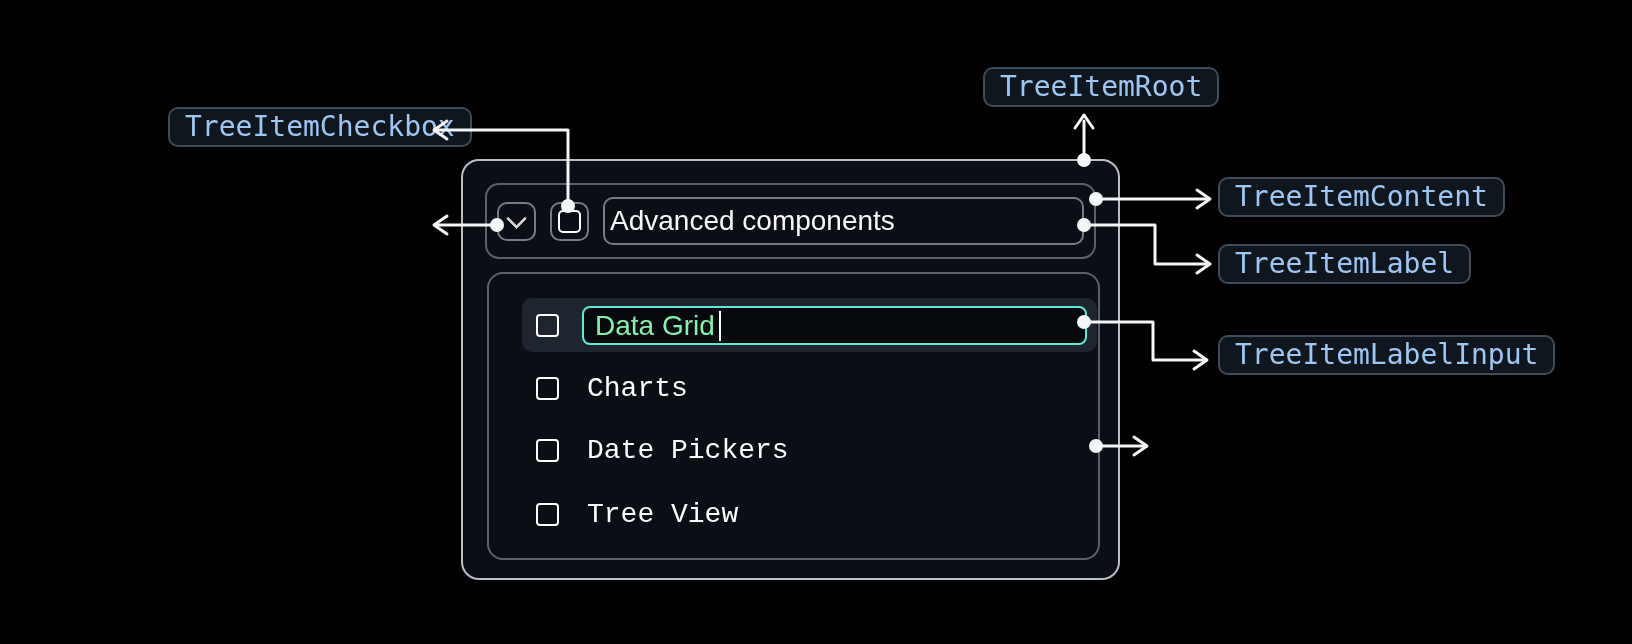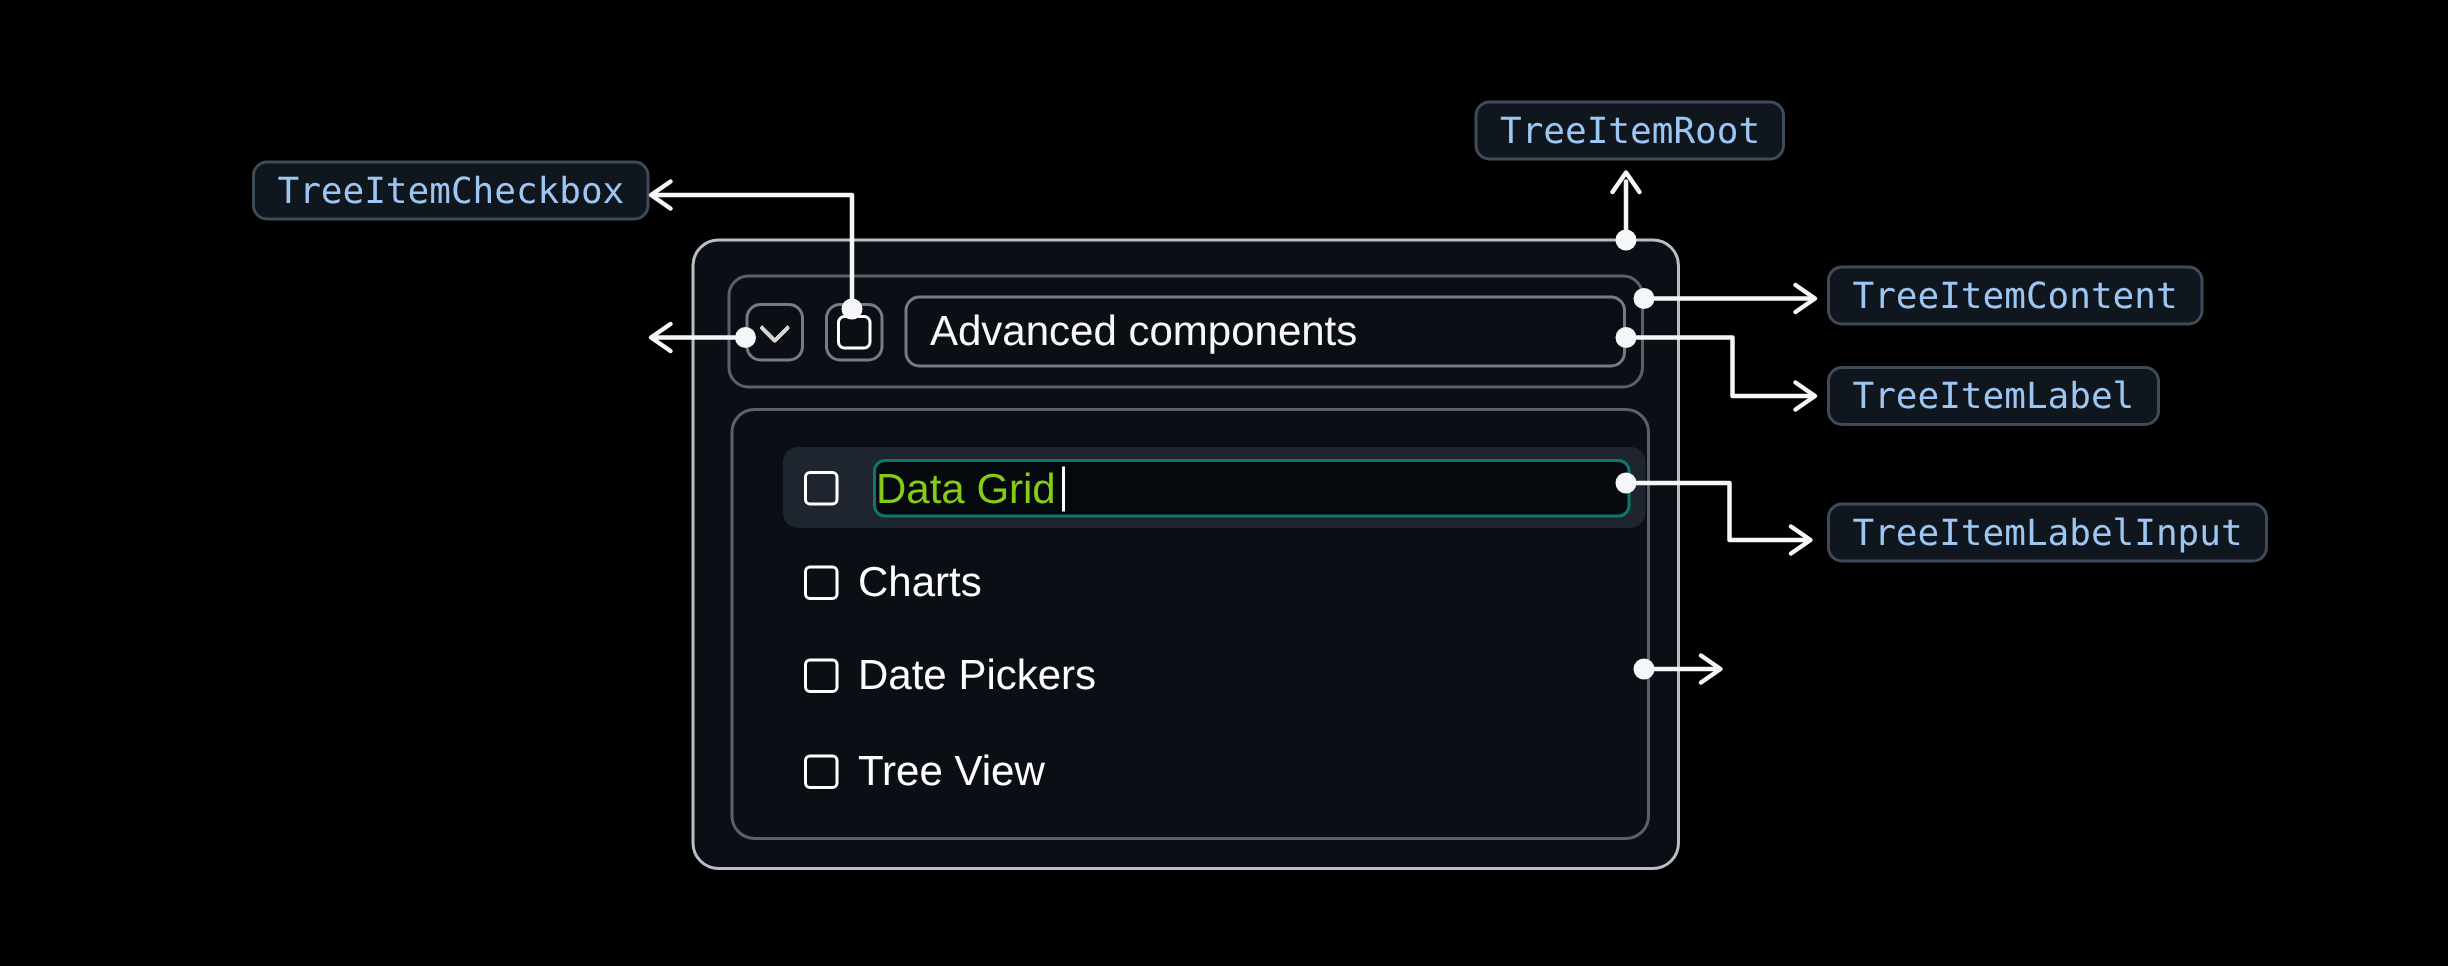--- a/index.html
+++ b/index.html
@@ -9,21 +9,21 @@
     width: 1632px; height: 644px;
     background: #000;
     overflow: hidden;
     font-family: "Liberation Sans", sans-serif;
   }
 
   
   .chip {
     position: absolute;
     font-family: "DejaVu Sans Mono", monospace;
-    font-size: 24px;
+    font-size: 28px;
     line-height: 26px;
     color: #9dc6f2;
     background: #0f161e;
     border: 2px solid #3e4b58;
     border-radius: 10px;
     padding: 5px 15px;
     white-space: nowrap;
   }
   .chip-checkbox         { left: 168px;  top: 107px; }
   .chip-icon-container   { left: 80px;   top: 203px; }
@@ -72,21 +72,21 @@
     border: 2.5px solid #ffffff;
     border-radius: 5px;
     background: transparent;
   }
   .tree-label-box {
     flex: 1 1 auto;
     height: 48px;
     border: 2px solid #747c86;
     border-radius: 10px;
     display: flex; align-items: center;
-    padding-left: 15px;
+    padding-left: 5px;
     color: #f7f7f7;
     font-size: 28px;
     white-space: nowrap;
     overflow: hidden;
   }
   .tree-group {
     position: absolute;
     left: 24px; top: 111px;
     width: 613px; height: 288px;
     border: 2px solid #59626c;
@@ -101,35 +101,35 @@
     color: #fdfdfd;
     font-size: 28px;
   }
   .tree-row .row-checkbox {
     width: 23px; height: 23px;
     flex: 0 0 23px;
     margin-left: 14px;
     border: 2.5px solid #ffffff;
     border-radius: 4px;
   }
-  .tree-row .row-label { margin-left: 13px; white-space: nowrap; }
+  .tree-row .row-label { margin-left: 28px; white-space: nowrap; font-family: Liberation Mono, monospace; }
   .row-editing { background: #1e252e; top: 24px; }
   .row-charts  { top: 87px; }
   .row-datepickers { top: 149px; }
   .row-treeview    { top: 213px; }
   .label-input {
     position: absolute;
     left: 60px; top: 8px;
     width: 505px; height: 39px;
     background: #05080d;
-    border: 2px solid #0f766e;
+    border: 2px solid #5eead4;
     border-radius: 8px;
     display: flex; align-items: center;
-    padding-left: 0;
-    color: #84cc16;
+    padding-left: 11px;
+    color: #86efac;
     font-size: 28px;
   }
   .caret {
     width: 2.5px; height: 30px;
     background: #ffffff;
     margin-left: 4px;
   }
 
   
   #connectors {

